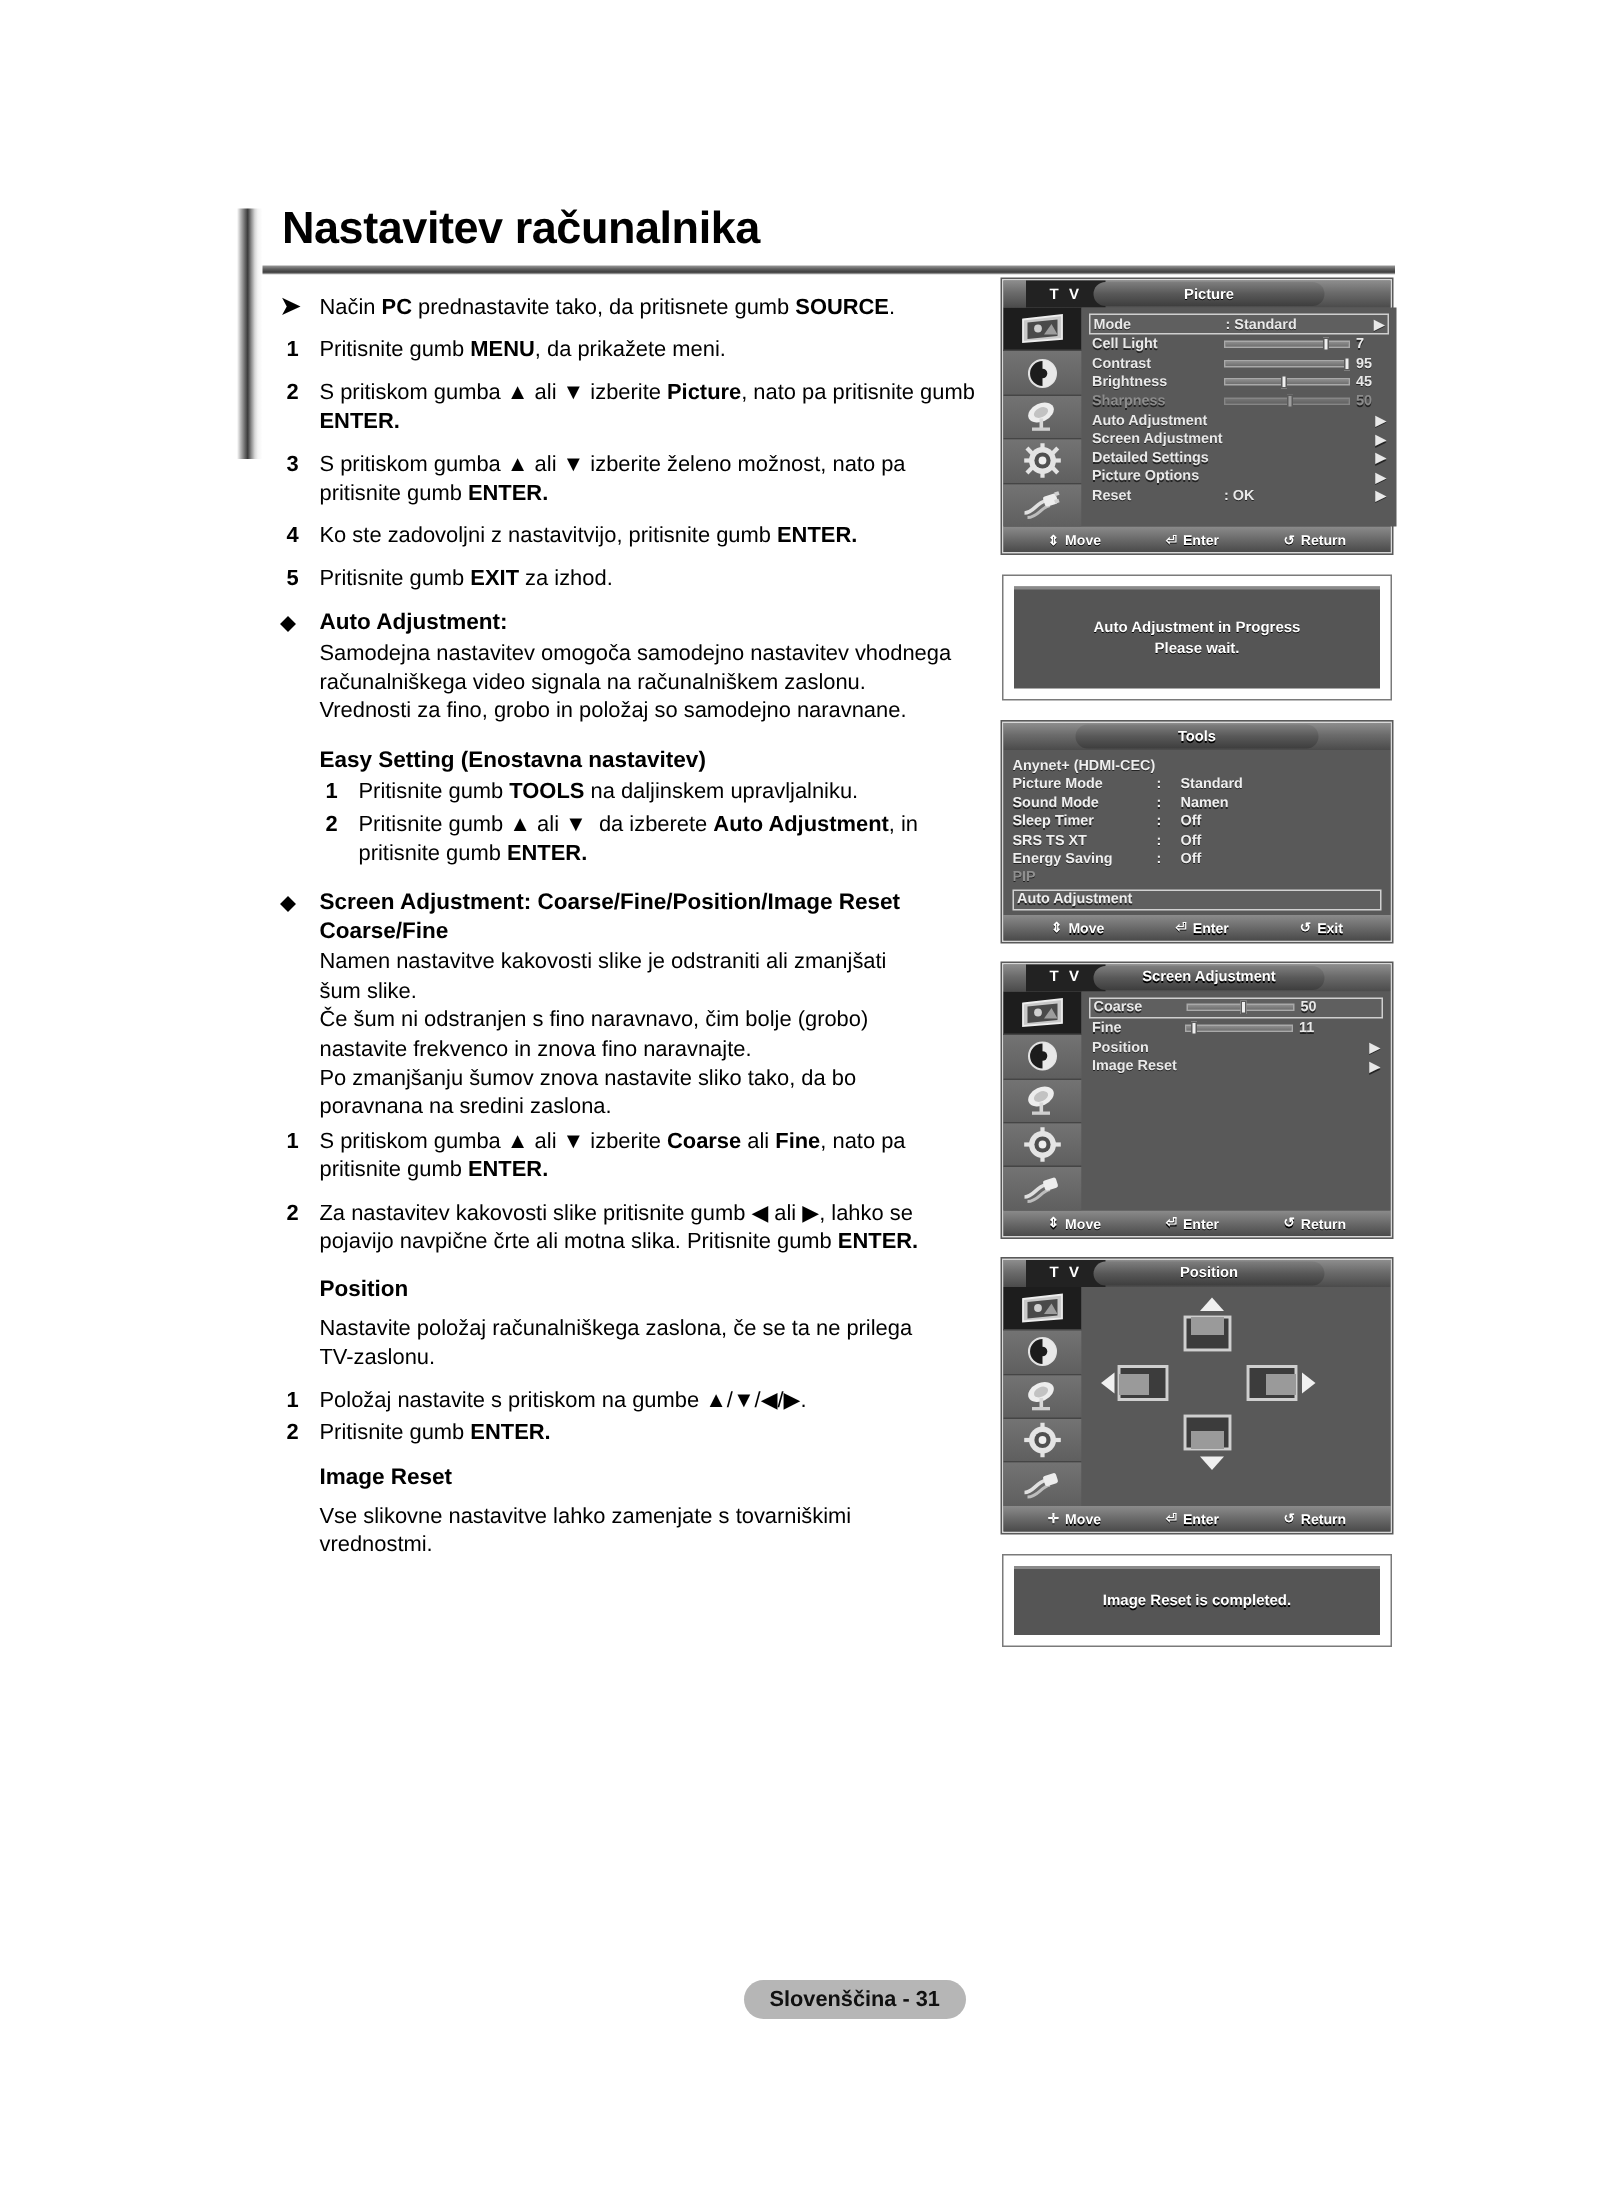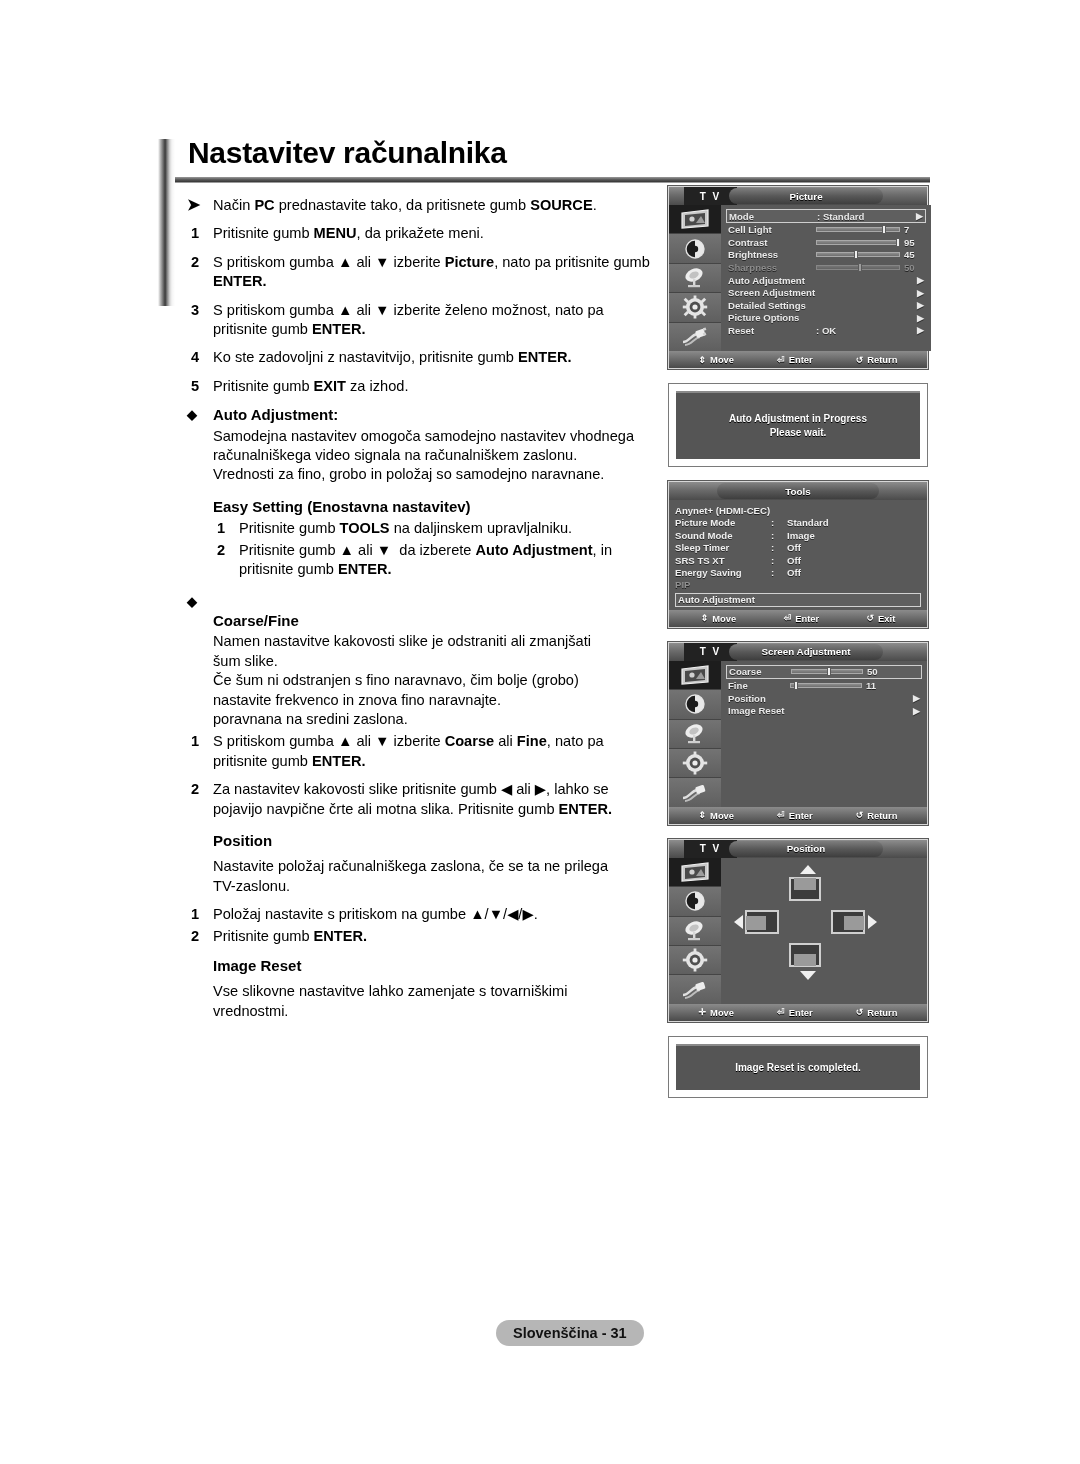--- a/index.html
+++ b/index.html
@@ -258,29 +258,30 @@
       </div>
       <div class="row">
         <div class="marker num-narrow">2</div>
         <div class="txt">Pritisnite gumb ▲ ali ▼&nbsp; da izberete <b>Auto Adjustment</b>, in pritisnite gumb <b>ENTER.</b></div>
       </div>
     </div>
 
     <div class="row tight" style="margin-top:12px;">
       <div class="marker diamond">◆</div>
       <div class="txt sub-head">
-        <br>
+        <span>Screen Adjustment: Coarse/Fine/Position/Image Reset</span><br>
         <span>Coarse/Fine</span>
       </div>
     </div>
     <div class="indent-1 para-tight">
       <div>Namen nastavitve kakovosti slike je odstraniti ali zmanjšati</div>
       <div>šum slike.</div>
       <div>Če šum ni odstranjen s fino naravnavo, čim bolje (grobo)</div>
       <div>nastavite frekvenco in znova fino naravnajte.</div>
+      <div>Po zmanjšanju šumov znova nastavite sliko tako, da bo</div>
       <div>poravnana na sredini zaslona.</div>
     </div>
     <div class="row" style="margin-top:3px;">
       <div class="marker">1</div>
       <div class="txt">S pritiskom gumba ▲ ali ▼ izberite <b>Coarse</b> ali <b>Fine</b>, nato pa pritisnite gumb <b>ENTER.</b></div>
     </div>
     <div class="row">
       <div class="marker">2</div>
       <div class="txt">Za nastavitev kakovosti slike pritisnite gumb ◀ ali ▶, lahko se pojavijo navpične črte ali motna slika. Pritisnite gumb <b>ENTER.</b></div>
     </div>
@@ -470,21 +471,21 @@
           <span class="tl" style="width:auto;">Anynet+ (HDMI-CEC)</span>
         </div>
         <div class="trow">
           <span class="tl">Picture Mode</span>
           <span class="tc">:</span>
           <span>Standard</span>
         </div>
         <div class="trow">
           <span class="tl">Sound Mode</span>
           <span class="tc">:</span>
-          <span>Image</span>
+          <span>Namen</span>
         </div>
         <div class="trow">
           <span class="tl">Sleep Timer</span>
           <span class="tc">:</span>
           <span>Off</span>
         </div>
         <div class="trow">
           <span class="tl">SRS TS XT</span>
           <span class="tc">:</span>
           <span>Off</span>

